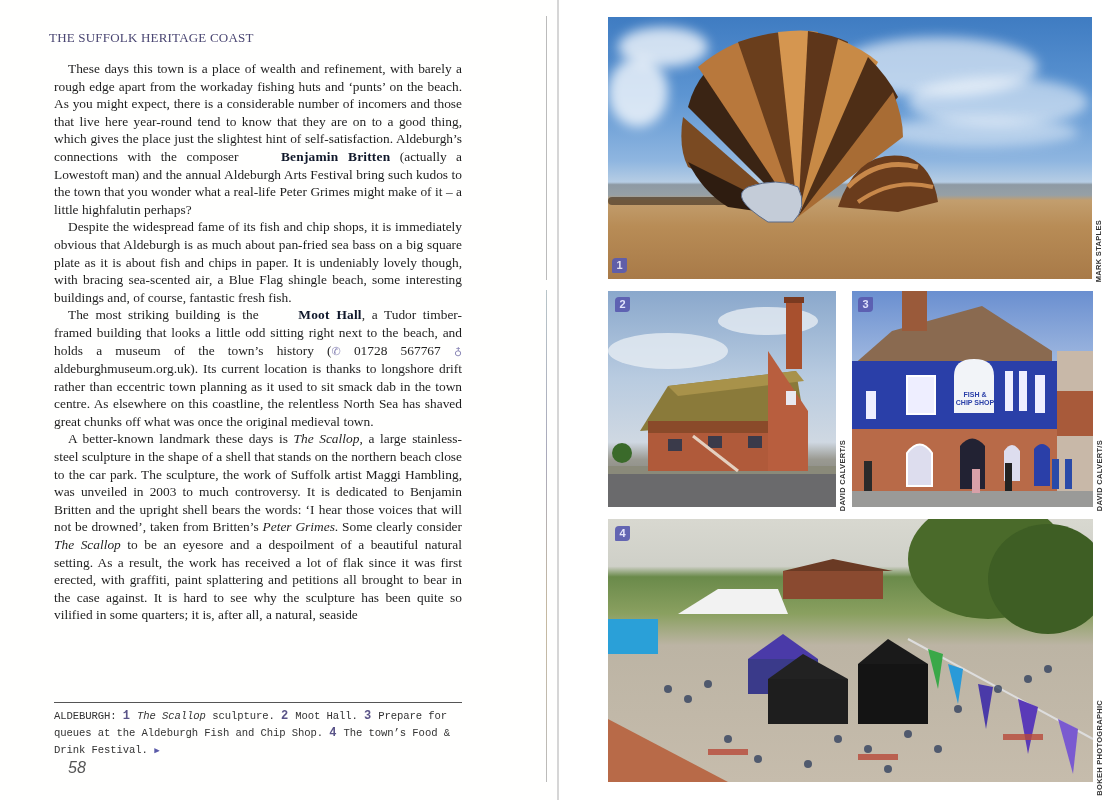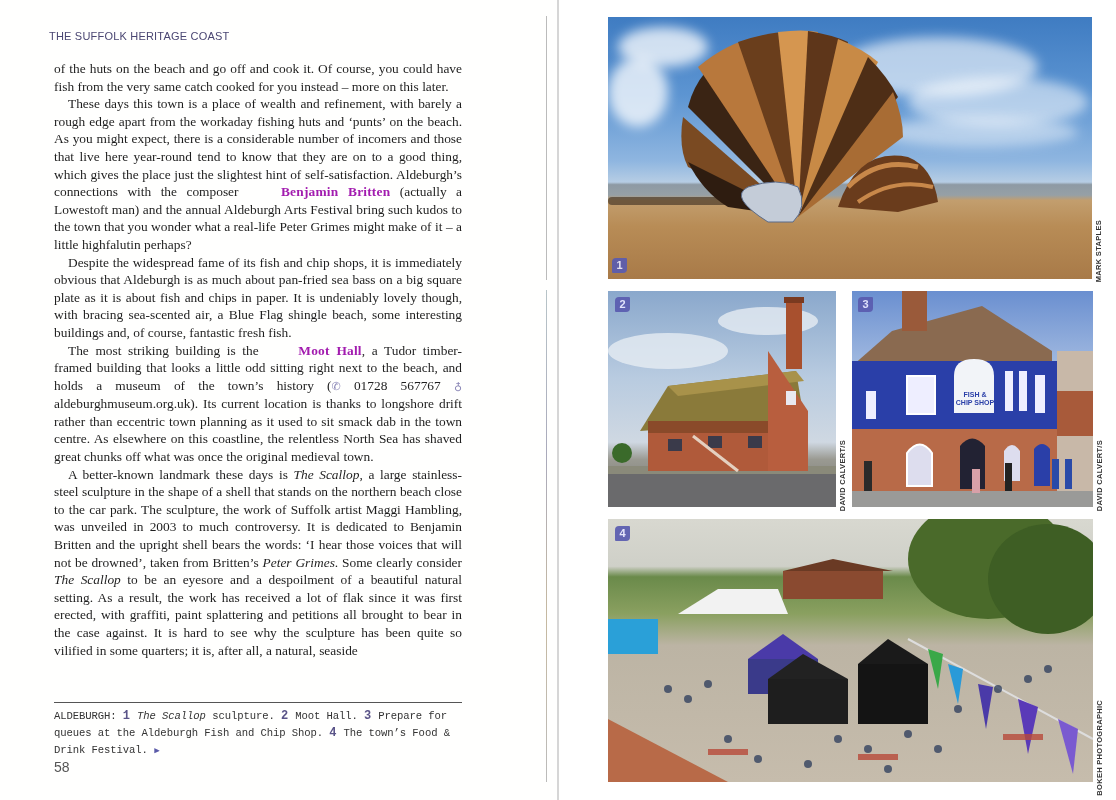--- a/index.html
+++ b/index.html
@@ -16,46 +16,46 @@
   .page-right {
     position: absolute; left: 560px; top: 0; width: 556px; height: 800px;
     background: #ffffff;
   }
   .gutter-line-a { position: absolute; left: 546px; top: 16px; width: 1px; height: 264px; background: #bbb; }
   .gutter-line-a2 { position: absolute; left: 546px; top: 290px; width: 1px; height: 492px; background: linear-gradient(#b8c4c8, #aab, #c6b9a0, #bbb); }
   .gutter-line-b { position: absolute; left: 557px; top: 0; width: 2px; height: 800px; background: #d6d6d6; }
 
   .running-head {
     position: absolute; left: 49px; top: 30px;
-    font-size: 11px; letter-spacing: 0.2px; color: #4a4672;
-    font-family: Liberation Sans, sans-serif;
+    font-size: 13px; letter-spacing: 0.2px; color: #4a4672;
+    font-family: Liberation Serif, serif;
   }
   .body-text {
     position: absolute; left: 54px; top: 60px; width: 408px;
     font-size: 13.4px; line-height: 17.6px; text-align: justify;
     color: #1e1e1e;
   }
   .body-text p { margin: 0; text-indent: 14px; }
   .body-text p.first { text-indent: 0; }
-  .hl { color: #a21caf; font-weight: bold; font-family: "Liberation Serif", serif; letter-spacing: 0.2px; padding-left: 33px; }
+  .hl { color: #0f172a; font-weight: bold; font-family: "Liberation Serif", serif; letter-spacing: 0.2px; padding-left: 33px; }
   .it { font-style: italic; }
   .contact-icon { color: #8a86b6; font-size: 11px; }
 
   .caption-rule { position: absolute; left: 54px; top: 702px; width: 408px; height: 1px; background: #555; }
   .caption {
     position: absolute; left: 54px; top: 708px; width: 410px;
     font-family: Liberation Mono, monospace;
     font-size: 10.6px; line-height: 17px; color: #333;
     letter-spacing: -0.1px;
   }
   .cap-num { color: #5a5488; font-weight: bold; font-size: 12px; }
   .cap-arrow { color: #5a5aa8; font-size: 9px; }
   .folio {
-    position: absolute; left: 54px; top: 759px;
-    font-family: "Liberation Sans", sans-serif; font-size: 14px; color: #555;
+    position: absolute; left: 68px; top: 759px;
+    font-family: "Liberation Sans", sans-serif; font-size: 16px; color: #555; font-style: italic;
   }
 
   
   .photo { position: absolute; overflow: hidden; }
   .badge {
     position: absolute; width: 15px; height: 15px; border-radius: 4px 1px 4px 1px;
     background: #5a5cb0; color: #e8e8ff; font-family: "Liberation Sans", sans-serif;
     font-size: 11px; font-weight: bold; text-align: center; line-height: 15px;
     opacity: 0.92;
   }
@@ -83,21 +83,20 @@
   #photo4 { left: 608px; top: 519px; width: 485px; height: 263px;
     background: linear-gradient(180deg, #d8d8d0 0%, #cfd0c8 18%, #6a8a4a 22%, #8aa060 36%, #bcb4a4 48%, #c6bcac 100%); }
 </style>
 </head>
 <body>
 
 <div class="page-left">
   <div class="running-head">THE SUFFOLK HERITAGE COAST</div>
 
   <div class="body-text" id="body-text">
-      <p class="first"><span>of the huts on the beach and go off and cook it. Of course, you could have fish from the very same catch cooked for you instead – more on this later.</span></p>
       <p><span>These days this town is a place of wealth and refinement, with barely a rough edge apart from the workaday fishing huts and ‘punts’ on the beach. As you might expect, there is a considerable number of incomers and those that live here year-round tend to know that they are on to a good thing, which gives the place just the slightest hint of self-satisfaction. Aldeburgh’s connections with the composer </span><span class="hl">Benjamin Britten</span><span> (actually a Lowestoft man) and the annual Aldeburgh Arts Festival bring such kudos to the town that you wonder what a real-life Peter Grimes might make of it – a little highfalutin perhaps?</span></p>
       <p><span>Despite the widespread fame of its fish and chip shops, it is immediately obvious that Aldeburgh is as much about pan-fried sea bass on a big square plate as it is about fish and chips in paper. It is undeniably lovely though, with bracing sea-scented air, a Blue Flag shingle beach, some interesting buildings and, of course, fantastic fresh fish.</span></p>
       <p><span>The most striking building is the </span><span class="hl">Moot Hall</span><span>, a Tudor timber-framed building that looks a little odd sitting right next to the beach, and holds a museum of the town’s history (</span><span class="contact-icon">✆</span><span> 01728 567767 </span><span class="contact-icon">♁</span><span> aldeburghmuseum.org.uk). Its current location is thanks to longshore drift rather than eccentric town planning as it used to sit smack dab in the town centre. As elsewhere on this coastline, the relentless North Sea has shaved great chunks off what was once the original medieval town.</span></p>
       <p><span>A better-known landmark these days is </span><span class="it">The Scallop</span><span>, a large stainless-steel sculpture in the shape of a shell that stands on the northern beach close to the car park. The sculpture, the work of Suffolk artist Maggi Hambling, was unveiled in 2003 to much controversy. It is dedicated to Benjamin Britten and the upright shell bears the words: ‘I hear those voices that will not be drowned’, taken from Britten’s </span><span class="it">Peter Grimes</span><span>. Some clearly consider </span><span class="it">The Scallop</span><span> to be an eyesore and a despoilment of a beautiful natural setting. As a result, the work has received a lot of flak since it was first erected, with graffiti, paint splattering and petitions all brought to bear in the case against. It is hard to see why the sculpture has been quite so vilified in some quarters; it is, after all, a natural, seaside</span></p>
     </div>
 
   <div class="caption-rule"></div>
   <div class="caption" id="caption"><span>ALDEBURGH: </span><span class="cap-num">1 </span><span class="it">The Scallop </span><span>sculpture. </span><span class="cap-num">2 </span><span>Moot Hall. </span><span class="cap-num">3 </span><span>Prepare for queues at the Aldeburgh Fish and Chip Shop. </span><span class="cap-num">4 </span><span>The town’s Food &amp; Drink Festival. </span><span class="cap-arrow">▶</span></div>
 
   <div class="folio">58</div>

